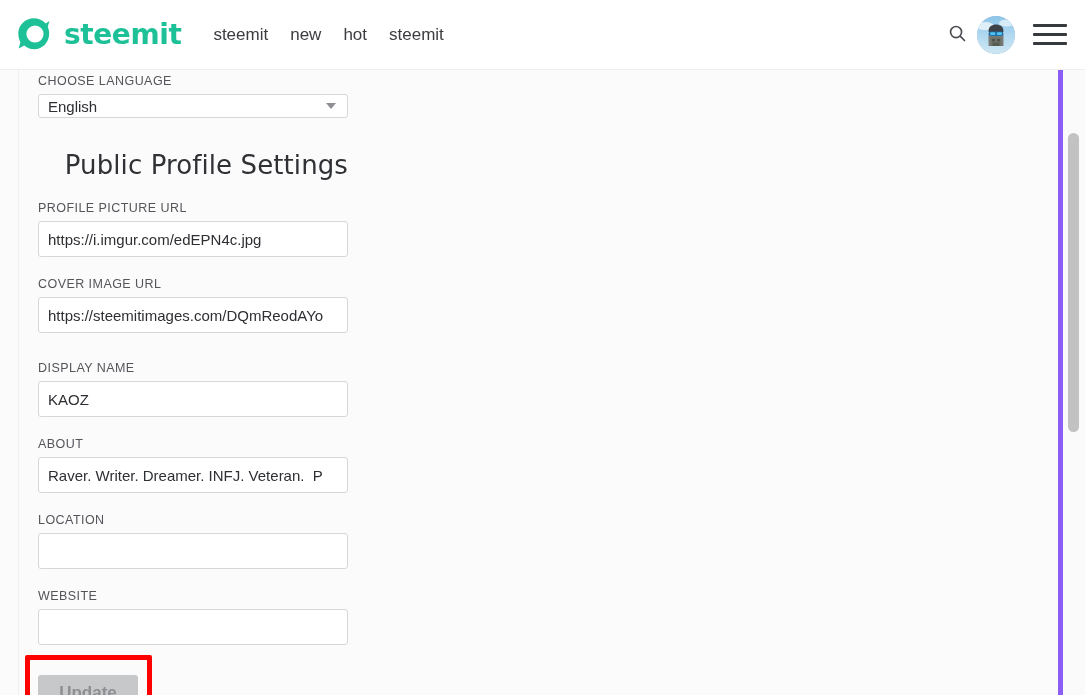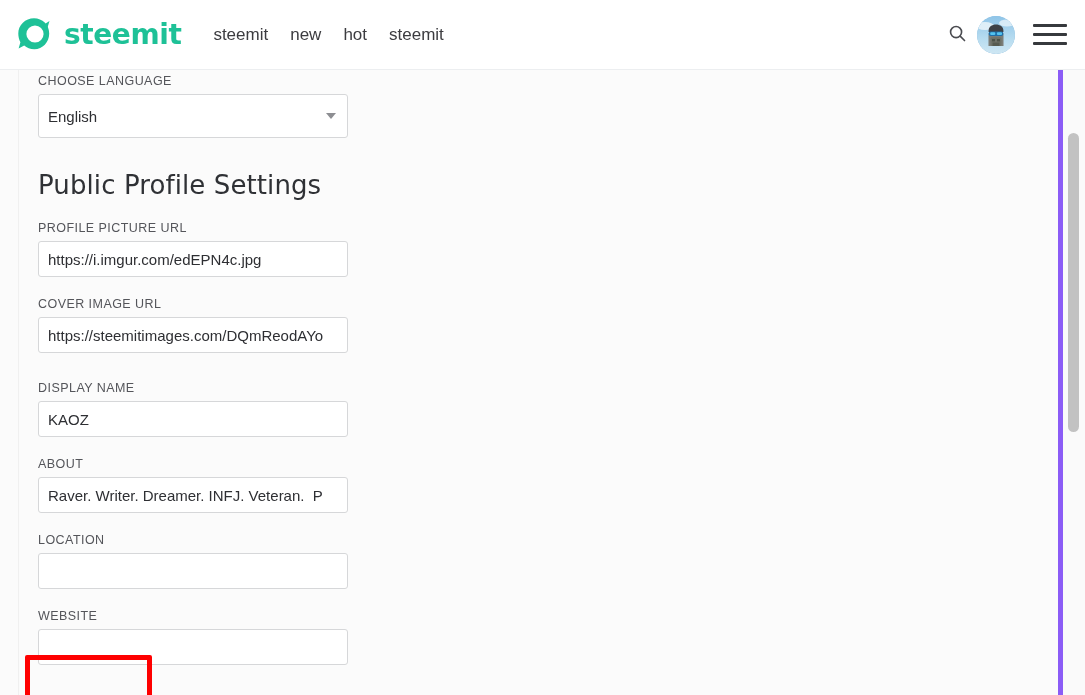--- a/index.html
+++ b/index.html
@@ -134,21 +134,21 @@
     padding: 16px 9px;
     font-size: 15px;
     color: #2e2f33;
     font-family: "Liberation Sans", sans-serif;
     outline: none;
   }
   .txt-input::placeholder { color: #b6b7ba; }
 
   .select-wrap { position: relative; width: 310px; }
   .select-box {
-    width: 310px; height: 44px;
+    width: 310px; height: 24px;
     border: 1px solid #d6d7d9;
     border-radius: 3px;
     background: #ffffff;
     display: flex; align-items: center;
     padding: 0 9px;
     font-size: 15px;
     color: #2e2f33;
     cursor: pointer;
   }
   .select-caret {
@@ -295,21 +295,21 @@
       
       <label class="field-label" style="margin-top:4px;">CHOOSE LANGUAGE</label>
       <div class="select-wrap" style="margin-top:6px;">
         <div class="select-box">
           <span>English</span>
         </div>
         <span class="select-caret"></span>
       </div>
 
       
-      <h2 class="section-title" style="margin-top:32px;">Public Profile Settings</h2>
+      <h2 class="section-title" style="margin-top:32px;text-align:right;">Public Profile Settings</h2>
 
       
       <label class="field-label" style="margin-top:21px;">PROFILE PICTURE URL</label>
       <input class="txt-input" style="margin-top: 6px;" type="text" value="https://i.imgur.com/edEPN4c.jpg">
 
       
       <label class="field-label" style="margin-top:20px;">COVER IMAGE URL</label>
       <input class="txt-input" style="margin-top: 6px;" type="text" value="https://steemitimages.com/DQmReodAYo">
 
       

